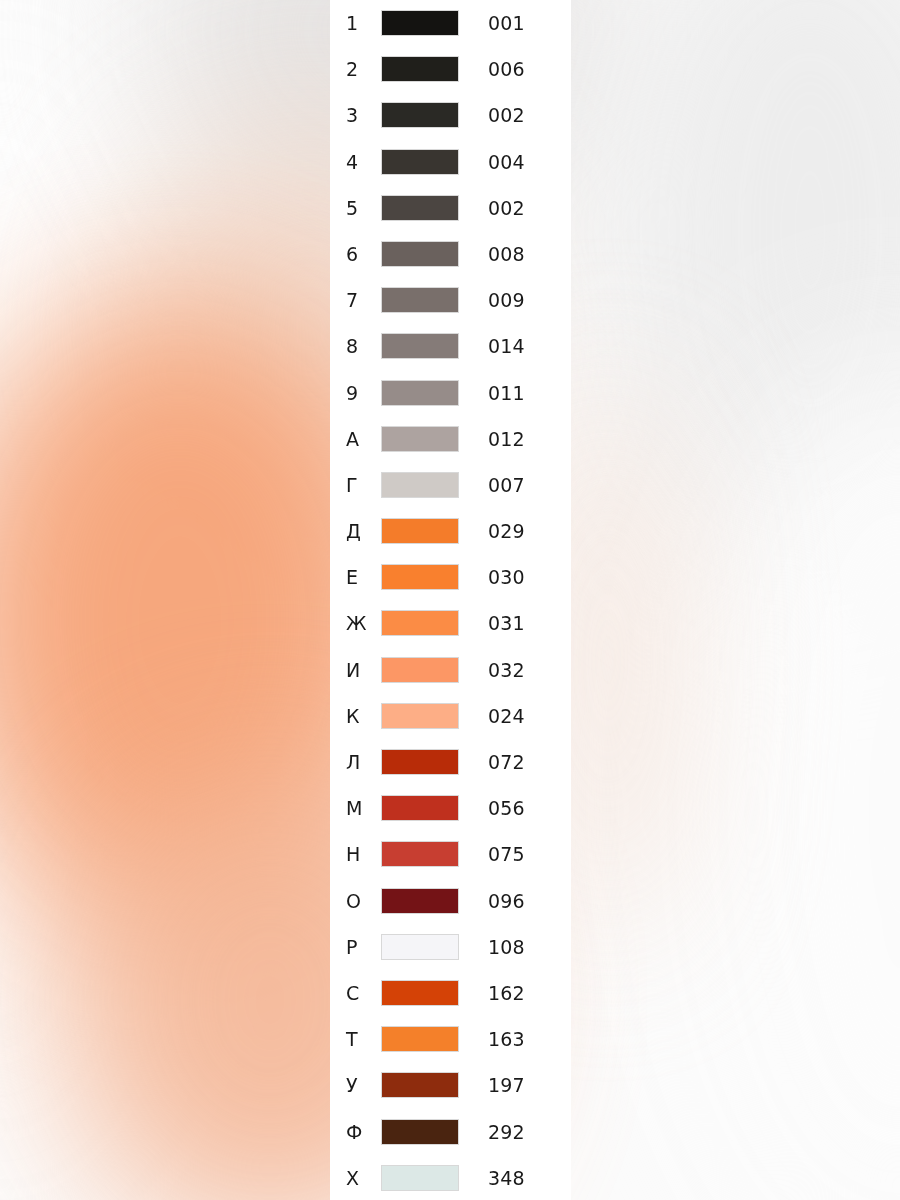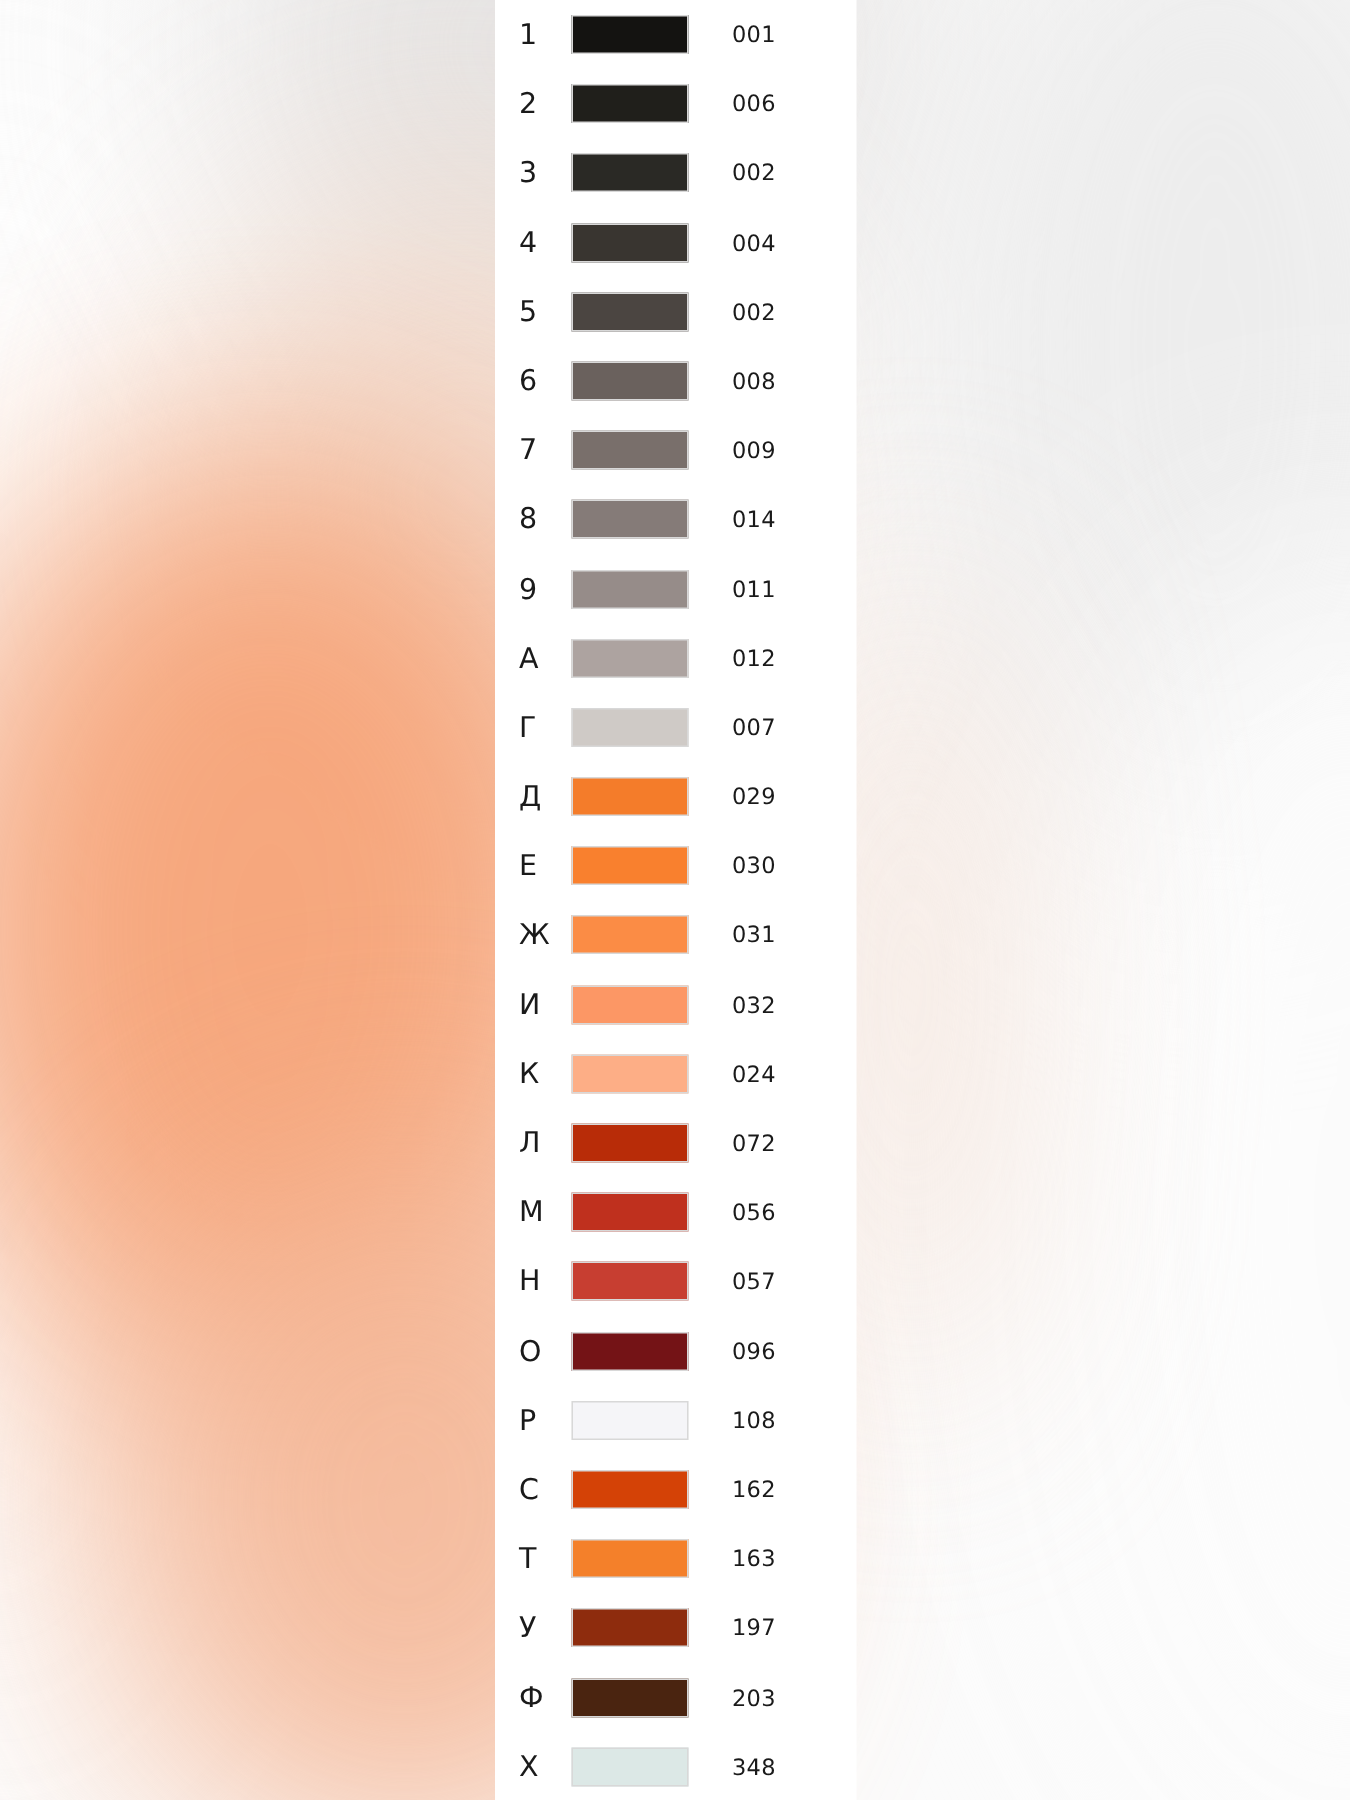--- a/index.html
+++ b/index.html
@@ -142,21 +142,21 @@
     border: 1px solid #d8d8d8;
     box-sizing: content-box;
   }
 
   .row-code {
     position: absolute;
     left: 158px;
     top: 0;
     height: 46.2px;
     line-height: 46.2px;
-    font-size: 15px;
+    font-size: 19px;
     color: #1a1a1a;
     letter-spacing: 0.2px;
     white-space: nowrap;
   }
 </style>
 </head>
 <body>
 
 <div id="root">
 
@@ -259,21 +259,21 @@
           <div class="row-code">072</div>
         </div>
         <div class="legend-row">
           <div class="row-key">М</div>
           <div class="row-swatch" style="background-color: rgb(191, 48, 30);"></div>
           <div class="row-code">056</div>
         </div>
         <div class="legend-row">
           <div class="row-key">Н</div>
           <div class="row-swatch" style="background-color: rgb(199, 62, 49);"></div>
-          <div class="row-code">057</div>
+          <div class="row-code">075</div>
         </div>
         <div class="legend-row">
           <div class="row-key">О</div>
           <div class="row-swatch" style="background-color: rgb(116, 19, 22);"></div>
           <div class="row-code">096</div>
         </div>
         <div class="legend-row">
           <div class="row-key">Р</div>
           <div class="row-swatch" style="background-color: rgb(245, 245, 248);"></div>
           <div class="row-code">108</div>
@@ -289,21 +289,21 @@
           <div class="row-code">163</div>
         </div>
         <div class="legend-row">
           <div class="row-key">У</div>
           <div class="row-swatch" style="background-color: rgb(142, 44, 13);"></div>
           <div class="row-code">197</div>
         </div>
         <div class="legend-row">
           <div class="row-key">Ф</div>
           <div class="row-swatch" style="background-color: rgb(74, 36, 16);"></div>
-          <div class="row-code">203</div>
+          <div class="row-code">292</div>
         </div>
         <div class="legend-row">
           <div class="row-key">Х</div>
           <div class="row-swatch" style="background-color: rgb(220, 232, 230);"></div>
           <div class="row-code">348</div>
         </div>
       </div>
   </div>
 
 </div>

